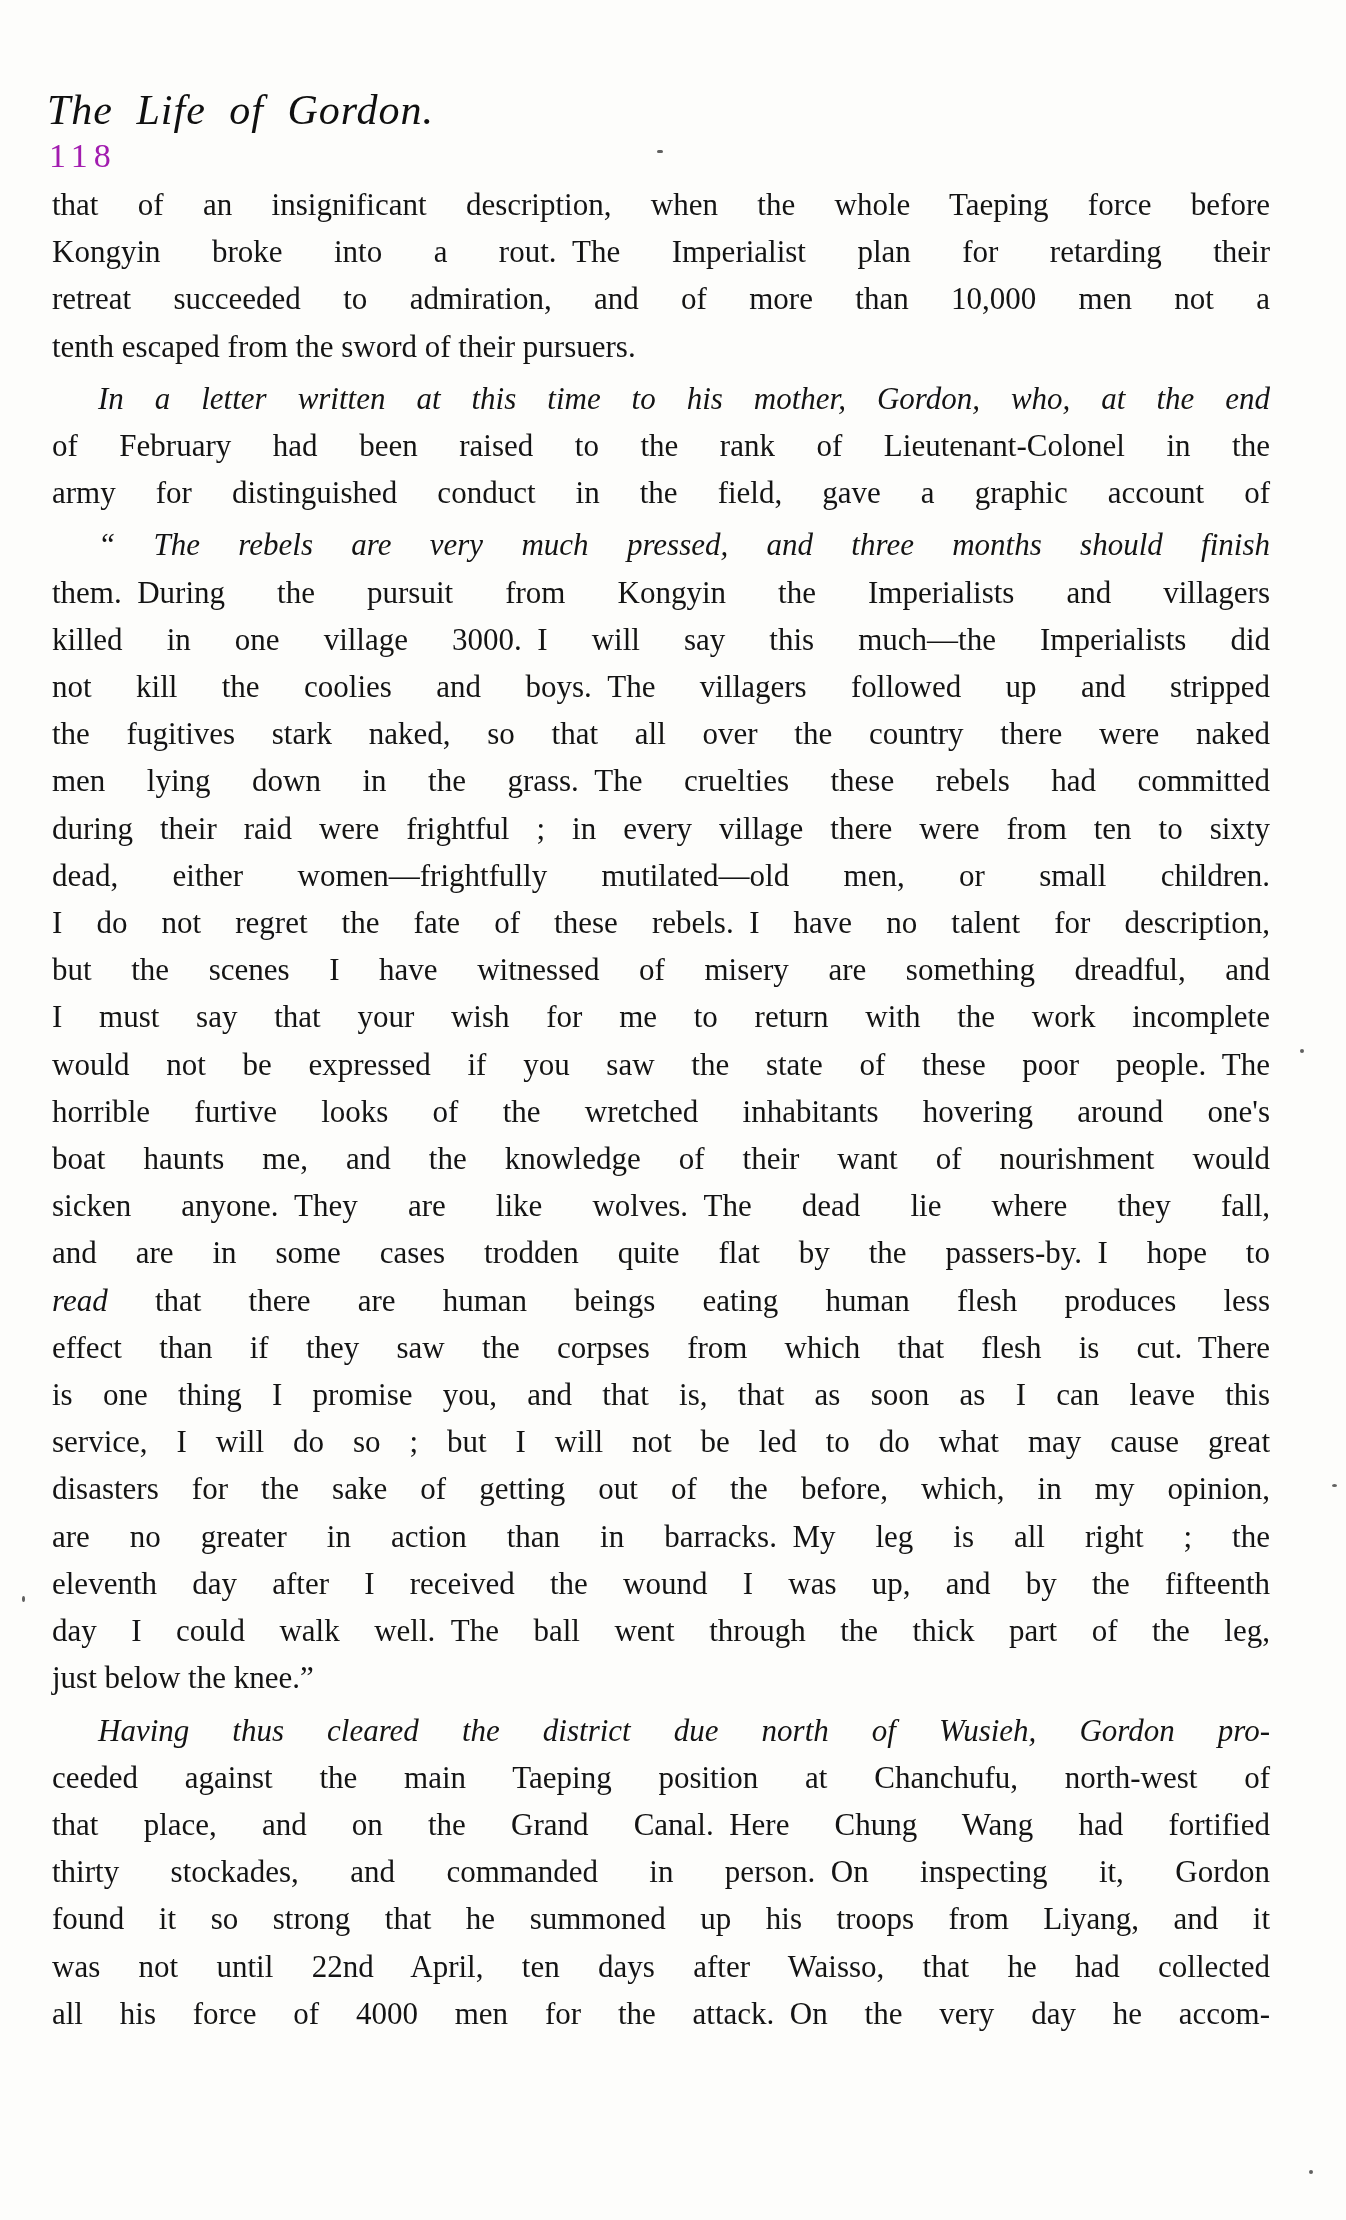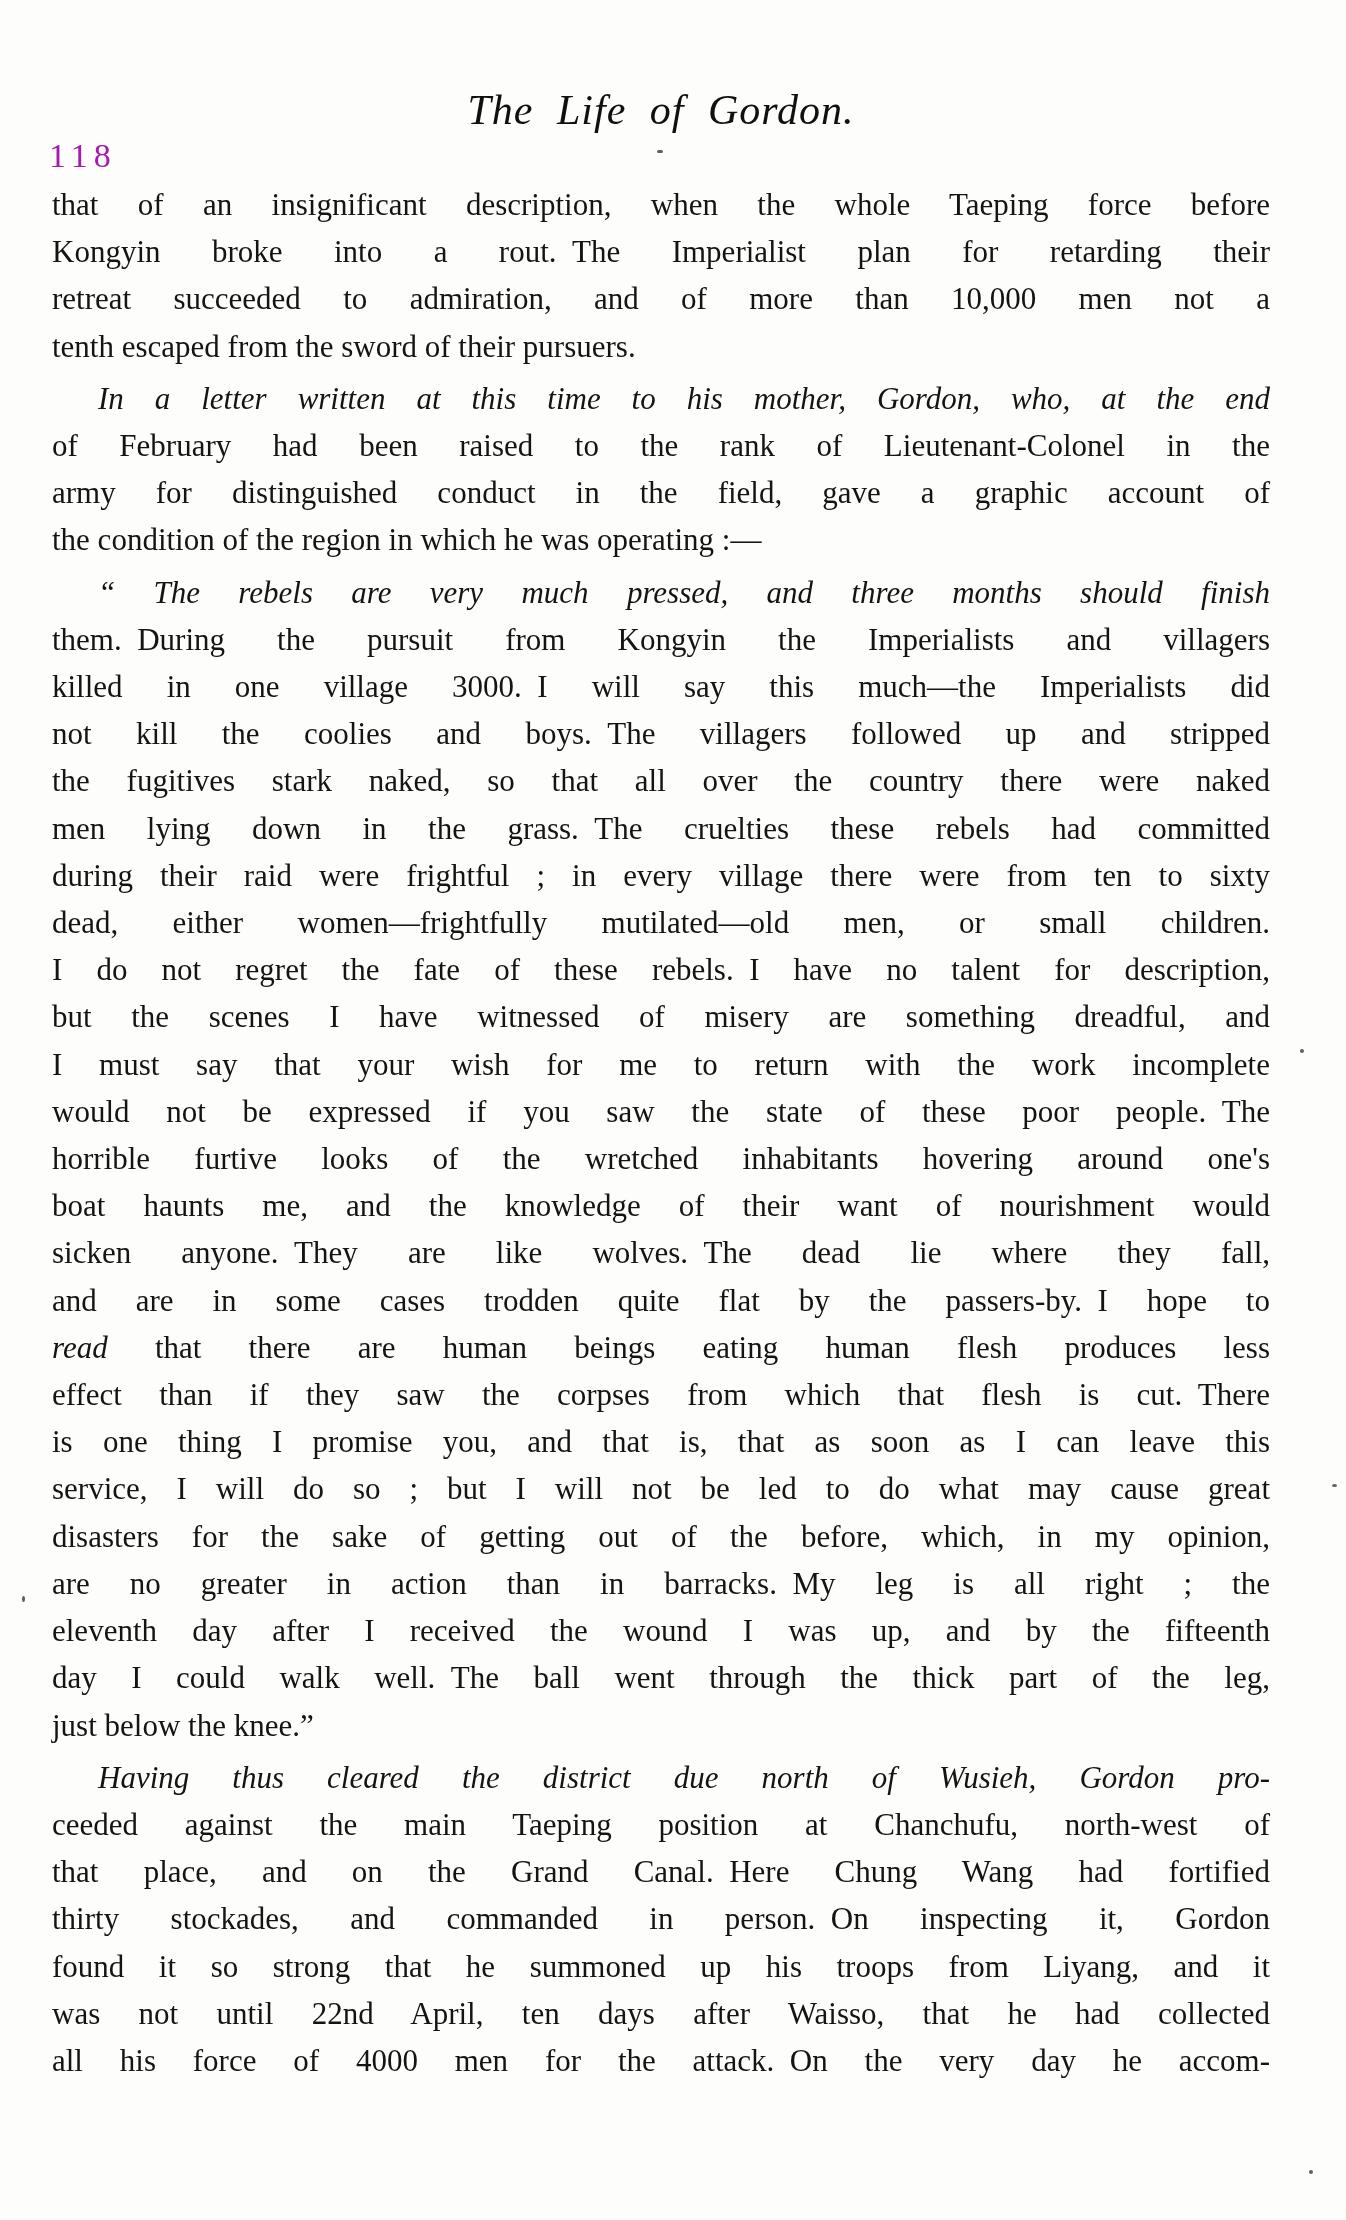--- a/index.html
+++ b/index.html
@@ -27,21 +27,21 @@
     font-size: 34px;
     letter-spacing: 6px;
     color: #a21caf;
     margin-top: 39px;
   }
   .runtitle {
     position: absolute;
     left: 0;
     right: 0;
     top: 0;
-    text-align: center;
+    text-align: left;
     font-style: italic;
     font-size: 42px;
     word-spacing: 12px;
     letter-spacing: 1px;
     color: #101010;
   }
   .textblock {
     position: absolute;
     left: 47px;
     top: 176px;
@@ -86,21 +86,20 @@
       <div class="para">
         <div class="line"><span>that of an insignificant description, when the whole Taeping force before</span></div>
         <div class="line"><span>Kongyin broke into a rout. The Imperialist plan for retarding their</span></div>
         <div class="line"><span>retreat succeeded to admiration, and of more than 10,000 men not a</span></div>
         <div class="line endpara"><span>tenth escaped from the sword of their pursuers.</span></div>
       </div>
       <div class="para">
         <div class="line indent"><span>In a letter written at this time to his mother, Gordon, who, at the end</span></div>
         <div class="line"><span>of February had been raised to the rank of Lieutenant-Colonel in the</span></div>
         <div class="line"><span>army for distinguished conduct in the field, gave a graphic account of</span></div>
-        <div class="line endpara"><span>the condition of the region in which he was operating :—</span></div>
       </div>
       <div class="para">
         <div class="line indent"><span>“ The rebels are very much pressed, and three months should finish</span></div>
         <div class="line"><span>them. During the pursuit from Kongyin the Imperialists and villagers</span></div>
         <div class="line"><span>killed in one village 3000. I will say this much—the Imperialists did</span></div>
         <div class="line"><span>not kill the coolies and boys. The villagers followed up and stripped</span></div>
         <div class="line"><span>the fugitives stark naked, so that all over the country there were naked</span></div>
         <div class="line"><span>men lying down in the grass. The cruelties these rebels had committed</span></div>
         <div class="line"><span>during their raid were frightful ; in every village there were from ten to sixty</span></div>
         <div class="line"><span>dead, either women—frightfully mutilated—old men, or small children.</span></div>

